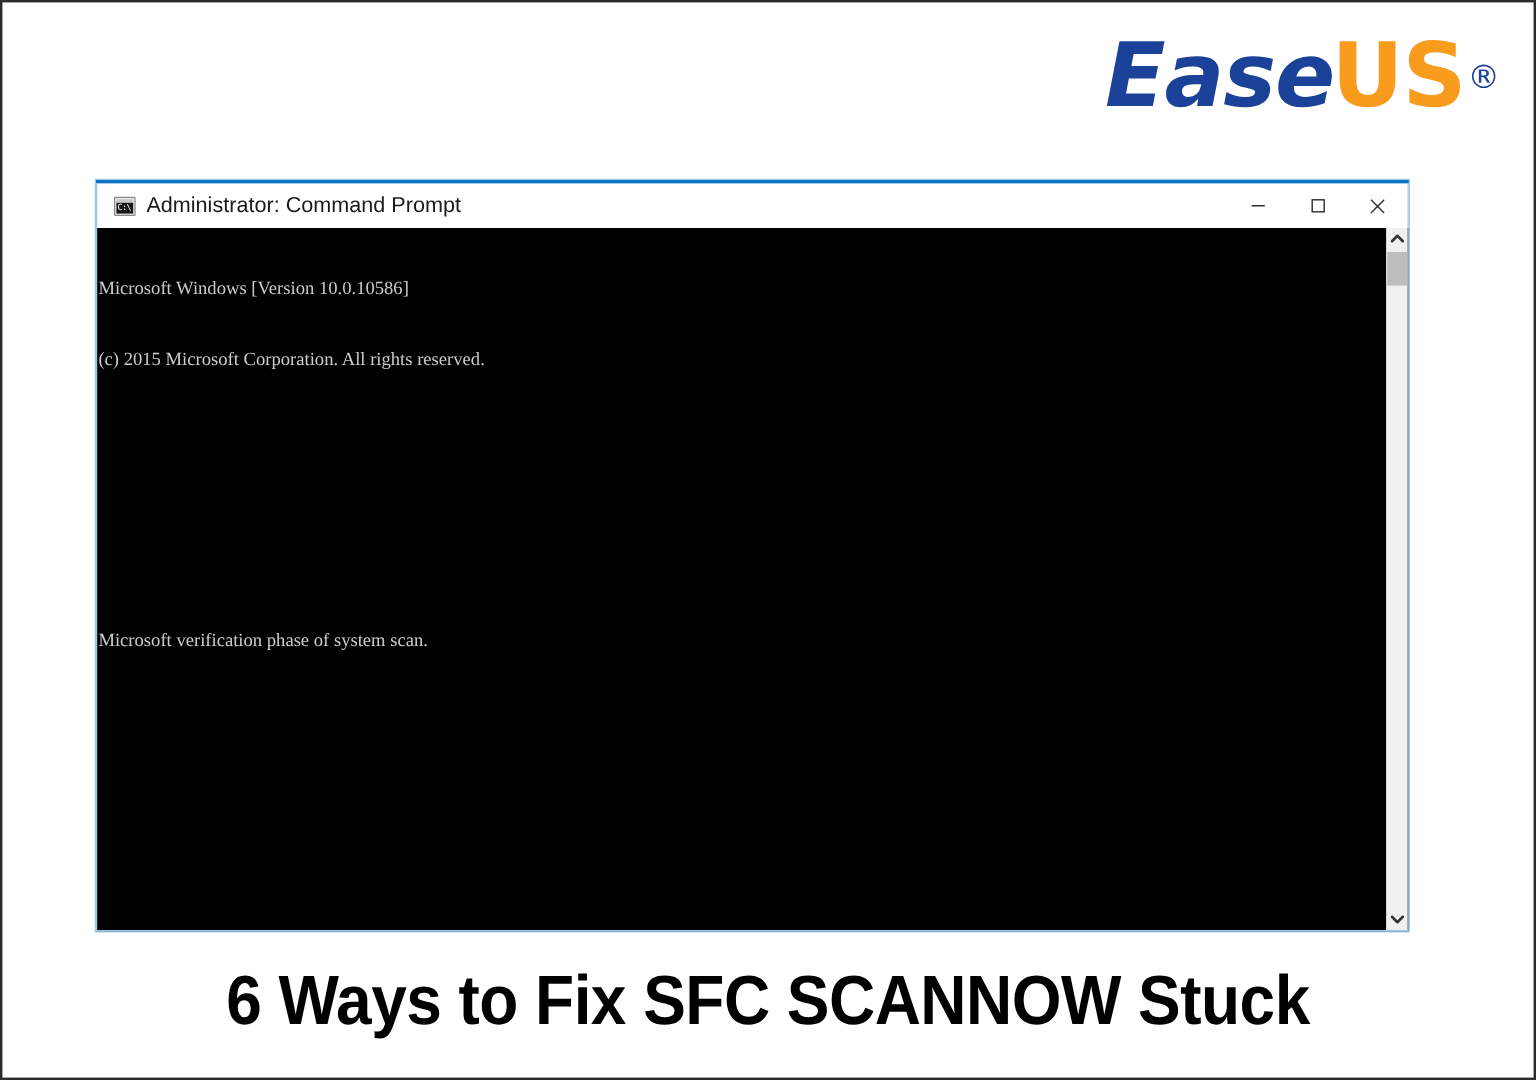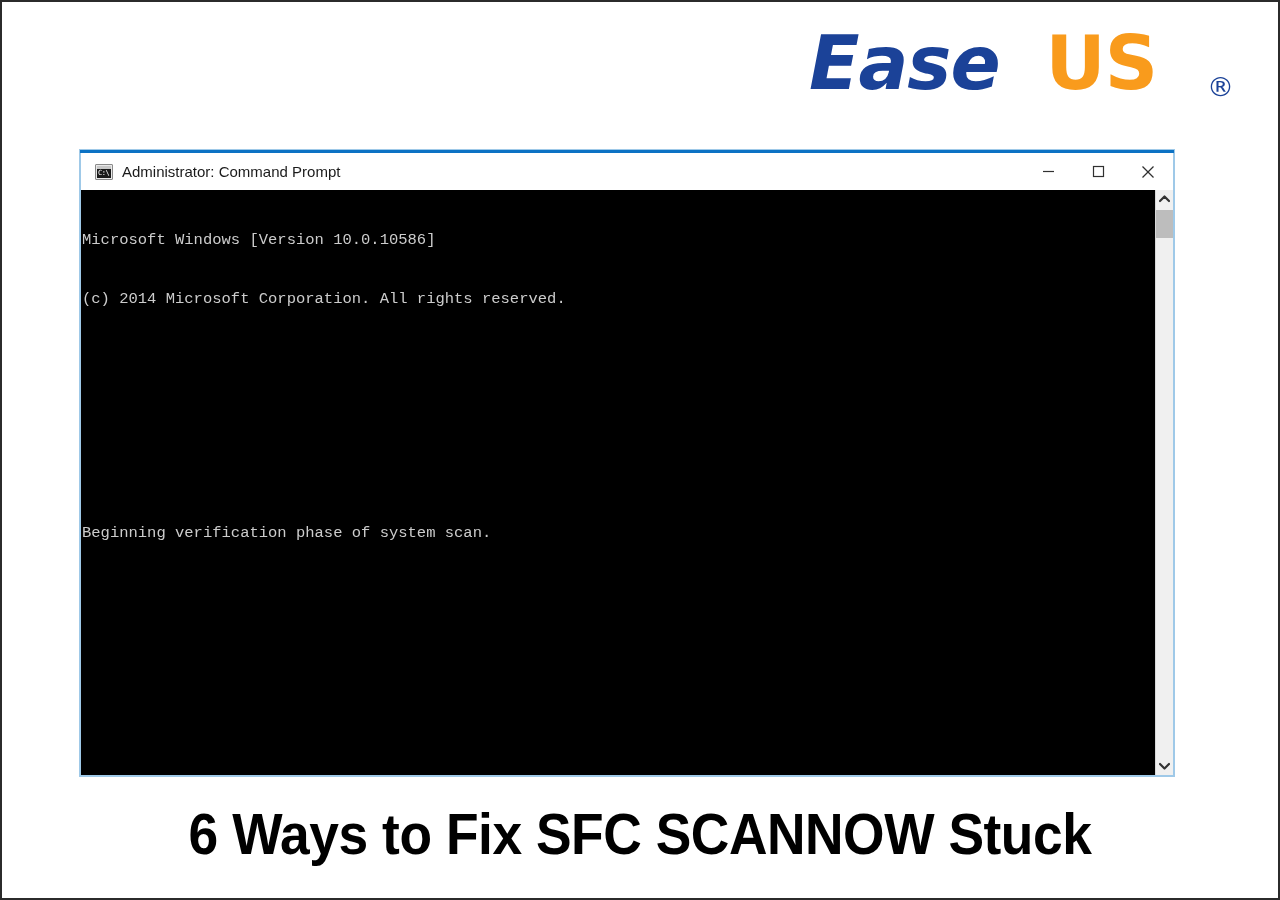--- a/index.html
+++ b/index.html
@@ -20,26 +20,25 @@
     background: #ffffff;
     box-sizing: border-box;
     border: 2px solid #2b2b2b;
     overflow: hidden;
   }
 
   
   .brand {
     position: absolute;
     top: 24px;
-    right: 44px;
-    display: flex;
-    align-items: flex-end;
+    right: 28px;
+    display: flex;
+    align-items: center;
     line-height: 1;
     user-select: none;
-    gap: 48px;
   }
   .brand-word {
     font-family: "DejaVu Sans", sans-serif;
     font-size: 74px;
     font-weight: bold;
     letter-spacing: -1px;
   }
   .brand-ease {
     color: #1b4298;
     font-style: italic;
@@ -110,21 +109,21 @@
     font-family: "DejaVu Sans Mono", monospace;
     font-size: 7px;
     line-height: 9px;
     letter-spacing: -0.5px;
     padding-left: 1px;
     box-sizing: border-box;
     overflow: hidden;
   }
   .cmd-title-text {
     font-family: "Liberation Sans", sans-serif;
-    font-size: 15px;
+    font-size: 18px;
     color: #1a1a1a;
     white-space: nowrap;
   }
   .win-buttons {
     margin-left: auto;
     display: flex;
     height: 100%;
   }
   .win-btn {
     width: 50px;
@@ -144,21 +143,21 @@
     border-left: 1px solid #9fc9e8;
     border-right: 1px solid #9fc9e8;
     border-bottom: 1px solid #9fc9e8;
     box-sizing: border-box;
     display: flex;
     overflow: hidden;
   }
   .cmd-text {
     flex: 1 1 auto;
     padding: 2px 5px 0 1px;
-    font-family: Liberation Mono, monospace;
+    font-family: Liberation Serif, serif;
     font-size: 15.5px;
     line-height: 19.5px;
     color: #cccccc;
     white-space: pre;
     overflow: hidden;
     border-radius: 24px;
   }
   .cmd-line { height: 19.5px; }
 
   
@@ -249,25 +248,25 @@
             <line x1="1.5" y1="1.5" x2="12.5" y2="12.5" stroke="#303030" stroke-width="1.2"></line>
             <line x1="12.5" y1="1.5" x2="1.5" y2="12.5" stroke="#303030" stroke-width="1.2"></line>
           </svg>
         </div>
       </div>
     </div>
 
     <div class="cmd-body">
       <div class="cmd-text">
         <div class="cmd-line">Microsoft Windows [Version 10.0.10586]</div>
-        <div class="cmd-line">(c) 2014 Microsoft Corporation. All rights reserved.</div>
-        <div class="cmd-line"></div>
-        <div class="cmd-line"></div>
-        <div class="cmd-line"></div>
-        <div class="cmd-line">Beginning verification phase of system scan.</div>
+        <div class="cmd-line">(c) 2015 Microsoft Corporation. All rights reserved.</div>
+        <div class="cmd-line"></div>
+        <div class="cmd-line"></div>
+        <div class="cmd-line"></div>
+        <div class="cmd-line">Microsoft verification phase of system scan.</div>
         <div class="cmd-line"></div>
         
         
         
       </div>
 
       <div class="cmd-scrollbar">
         <div class="sb-arrow">
           <svg width="11" height="8" viewBox="0 0 11 8" aria-hidden="true">
             <path d="M1 6 L5.5 1.5 L10 6" fill="none" stroke="#333333" stroke-width="2.2" stroke-linecap="round" stroke-linejoin="round"></path>

